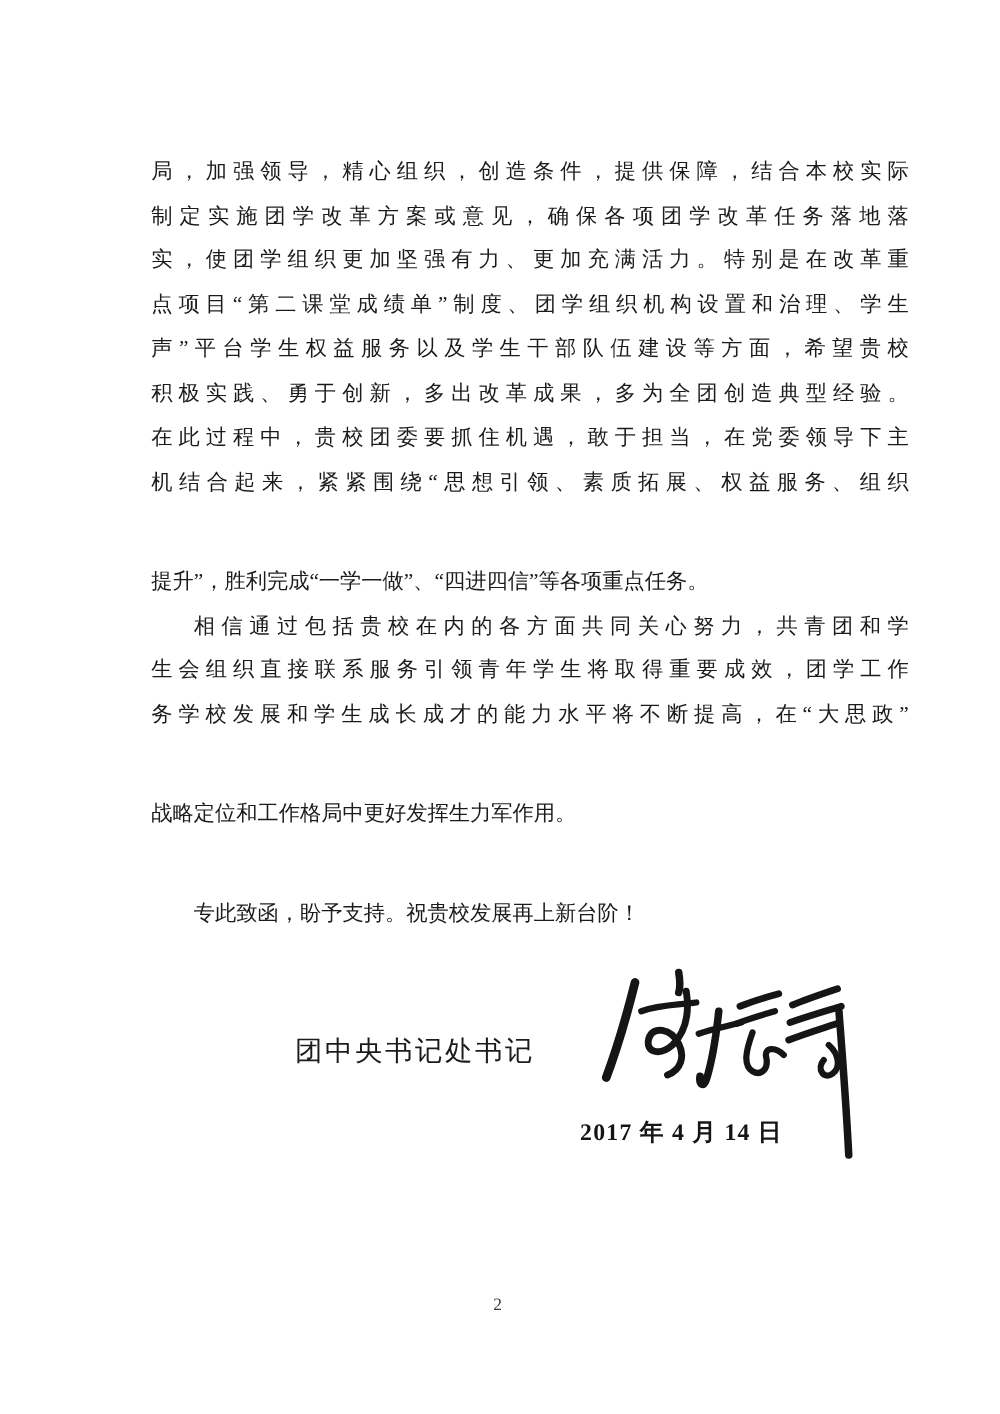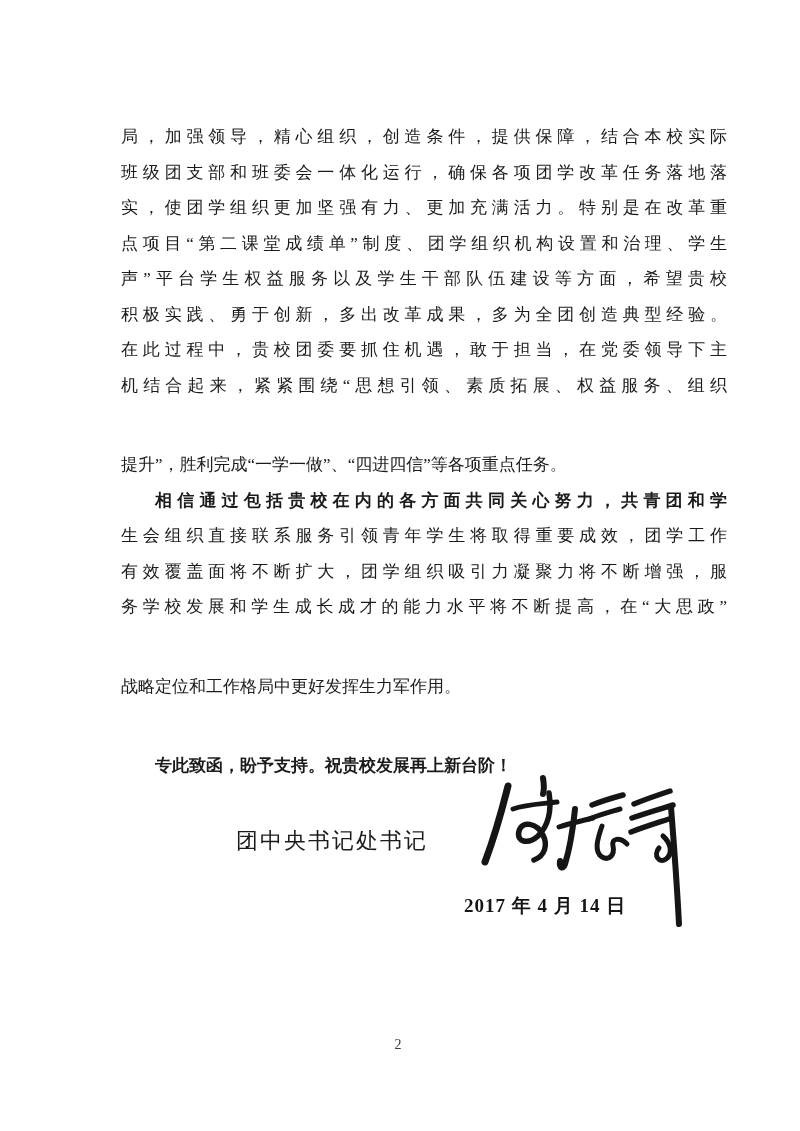--- a/index.html
+++ b/index.html
@@ -31,21 +31,20 @@
     text-align: justify;
     text-align-last: justify;
     white-space: normal;
   }
   .line.last {
     text-align-last: left;
     margin-top: 44px;
   }
   .line.indent {
     text-indent: 2em;
-    font-weight: bold;
   }
   .signer-title {
     position: absolute;
     left: 236px;
     top: 826px;
     font-size: 22px;
     letter-spacing: 2px;
     color: #1b1b1b;
     white-space: nowrap;
   }
@@ -77,31 +76,30 @@
     color: #3a3a3a;
   }
 </style>
 </head>
 <body>
 
 <div class="page">
 
   <div class="letter-body">
       <div class="line">局，加强领导，精心组织，创造条件，提供保障，结合本校实际</div>
-      <div class="line">班级团支部和班委会一体化运行，确保各项团学改革任务落地落</div>
+      <div class="line">制定实施团学改革方案或意见，确保各项团学改革任务落地落</div>
       <div class="line">实，使团学组织更加坚强有力、更加充满活力。特别是在改革重</div>
       <div class="line">点项目“第二课堂成绩单”制度、团学组织机构设置和治理、学生</div>
       <div class="line">声”平台学生权益服务以及学生干部队伍建设等方面，希望贵校</div>
       <div class="line">积极实践、勇于创新，多出改革成果，多为全团创造典型经验。</div>
       <div class="line">在此过程中，贵校团委要抓住机遇，敢于担当，在党委领导下主</div>
       <div class="line">机结合起来，紧紧围绕“思想引领、素质拓展、权益服务、组织</div>
       <div class="line last">提升”，胜利完成“一学一做”、“四进四信”等各项重点任务。</div>
       <div class="line indent">相信通过包括贵校在内的各方面共同关心努力，共青团和学</div>
       <div class="line">生会组织直接联系服务引领青年学生将取得重要成效，团学工作</div>
-      <div class="line">有效覆盖面将不断扩大，团学组织吸引力凝聚力将不断增强，服</div>
       <div class="line">务学校发展和学生成长成才的能力水平将不断提高，在“大思政”</div>
       <div class="line last">战略定位和工作格局中更好发挥生力军作用。</div>
       <div class="line last indent">专此致函，盼予支持。祝贵校发展再上新台阶！</div>
     </div>
 
   <div class="signer-title">团中央书记处书记</div>
 
   <svg class="signature-svg" role="img" viewBox="0 0 245 175" fill="none" xmlns="http://www.w3.org/2000/svg" aria-label="傅振邦">
     <g stroke="#151515" stroke-linecap="round" stroke-linejoin="round" fill="none">
 

